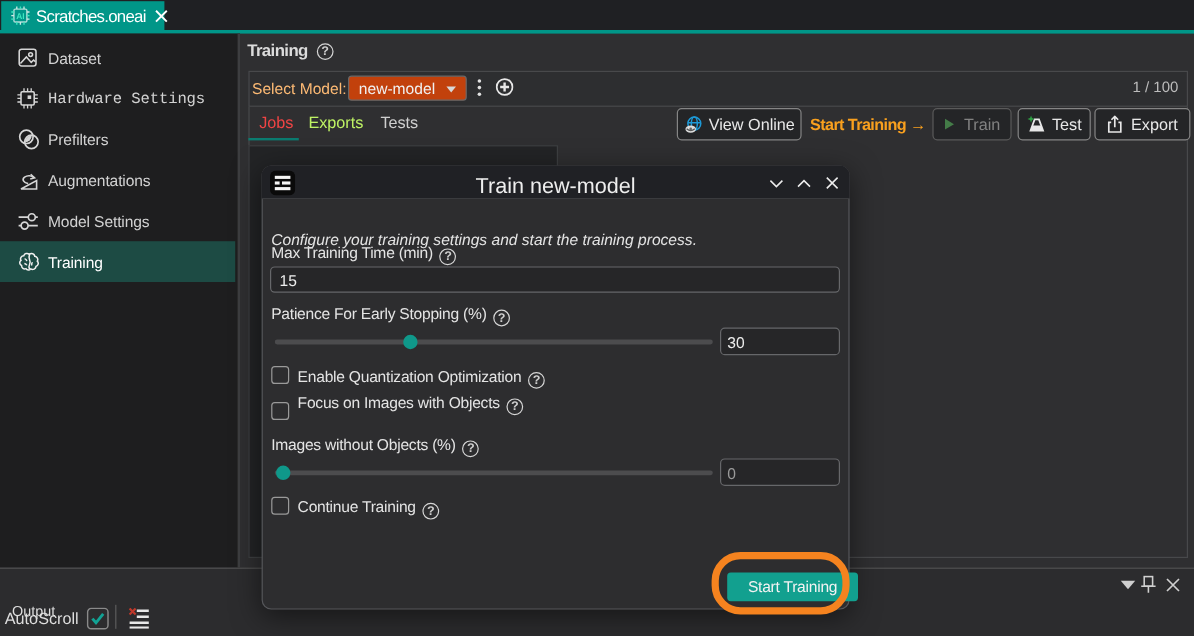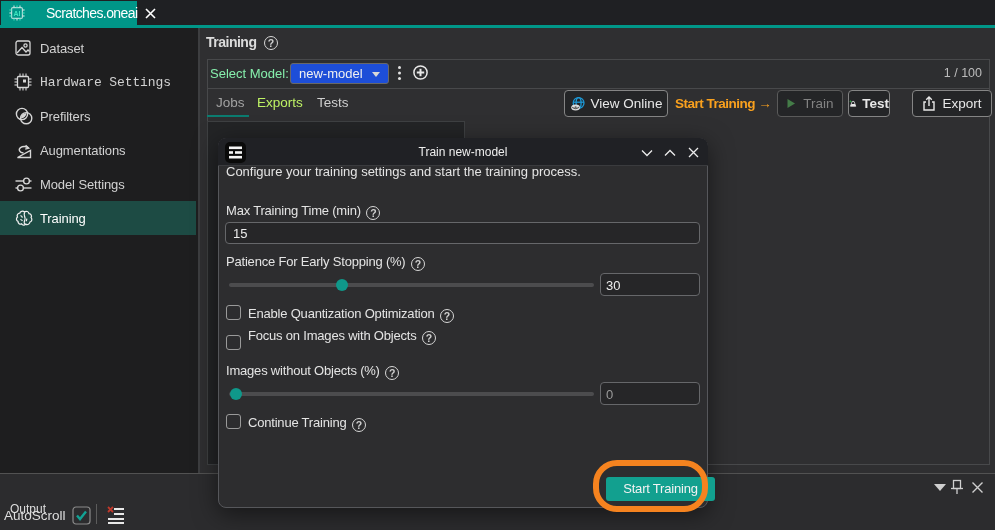--- a/index.html
+++ b/index.html
@@ -3,35 +3,35 @@
 <meta charset="utf-8">
 <style>
 * { margin:0; padding:0; box-sizing:border-box; }
 html,body { width:995px; height:530px; overflow:hidden; background:#2f2f31; font-family:"Liberation Sans", sans-serif; }
 .abs { position:absolute; }
 
 
 #tabbar { position:absolute; left:0; top:0; width:995px; height:25px; background:#1f2023; }
 #tab { position:absolute; left:1px; top:1px; width:136px; height:24px; background:#009688; display:flex; align-items:center; }
 #tab .ticon { margin-left:7px; flex-shrink:0; }
-#tab .tname { color:#fff; font-size:14px; margin-left:20px; letter-spacing:-0.6px; white-space:nowrap; }
+#tab .tname { color:#fff; font-size:14px; margin-left:4px; letter-spacing:-0.6px; white-space:nowrap; }
 #tealline { position:absolute; left:0; top:25px; width:995px; height:2.5px; background:#009688; }
 
 
 #sidebar { position:absolute; left:0; top:28px; width:200px; height:445px; background:#1e1e1f; border-right:2px solid #3d3e40; }
 .sitem { position:absolute; left:0; width:196px; height:34px; display:flex; align-items:center; color:#d2d2d2; font-size:13px; letter-spacing:-0.1px; }
 .sitem svg { position:absolute; left:14px; }
 .sitem .slbl { position:absolute; left:40px; }
 .sitem.sel { background:#1d4b44; color:#fff; }
 
 
 #mainhdr { position:absolute; left:206px; top:34px; color:#dcdcdc; font-size:14px; font-weight:bold; letter-spacing:-0.5px; }
 #panelA { position:absolute; left:207px; top:59px; width:783px; height:30px; border:1px solid #48494b; background:#2d2e30; }
-#selmodlbl { position:absolute; left:210px; top:66px; color:#86efac; font-size:13px;text-align:right; }
-#dropdown { position:absolute; left:290px; top:63px; width:99px; height:21px; background:#1d4ed8; border:1px solid #686868; border-radius:3px; color:#f0f0f0; font-size:13px; }
+#selmodlbl { position:absolute; left:210px; top:66px; color:#fdba74; font-size:13px;text-align:right; }
+#dropdown { position:absolute; left:290px; top:63px; width:99px; height:21px; background:#c2410c; border:1px solid #686868; border-radius:3px; color:#f0f0f0; font-size:13px; }
 #dropdown .dtext { position:absolute; left:8px; top:2px; }
 #dropdown .darr { position:absolute; right:8px; top:8px; width:0; height:0; border-left:4.5px solid transparent; border-right:4.5px solid transparent; border-top:5px solid #d8d8d8; }
 #dots { position:absolute; left:397.5px; top:66px; width:3.4px; height:3.4px; background:#e2e2e2; border-radius:50%; box-shadow:0 5.5px 0 #e2e2e2, 0 11px 0 #e2e2e2; }
 #count { position:absolute; right:13px; top:66px; color:#bcbcbc; font-size:12.5px; }
 
 
 .mtab { position:absolute; top:95px; color:#e0e0e0; font-size:13.5px; }
 #jobsline { position:absolute; left:207px; top:115px; width:42px; height:2px; background:#0b7c70; }
 
 
@@ -43,21 +43,21 @@
 #panelB { position:absolute; left:207px; top:89px; width:783px; height:376px; border:1px solid #48494b; border-top:none; background:transparent; }
 
 
 #output { position:absolute; left:0; top:473px; width:995px; height:57px; background:#2c2c2e; border-top:1px solid #525252; }
 #outlbl { position:absolute; left:10px; top:502px; color:#dedede; font-size:12px; }
 #autoscroll { position:absolute; left:4px; top:508px; color:#dedede; font-size:13.5px; }
 
 
 #dialog { position:absolute; left:218px; top:138px; width:490px; height:370px; background:#2d2d2f; border:1px solid #56575b; border-radius:8px; box-shadow:0 6px 24px rgba(0,0,0,0.5); }
 #dtitle { position:absolute; left:218px; top:138px; width:490px; height:28px; background:#202125; border-radius:8px 8px 0 0; border-bottom:1px solid #3a3b3e; }
-#dtitletxt { position:absolute; left:218px; top:145px; width:490px; text-align:center; color:#eee; font-size:12px; }
+#dtitletxt { position:absolute; left:218px; top:145px; width:490px; text-align:center; color:#eee; font-size:18px; }
 .dctl { position:absolute; top:146px; color:#e8e8e8; font-size:13px; }
 .dlbl { position:absolute; color:#e4e4e4; font-size:13px; letter-spacing:-0.2px; }
 .dinput { position:absolute; background:#262628; border:1px solid #66676a; border-radius:4px; color:#ececec; font-size:13px; }
 .qm { display:inline-block; width:14px; height:14px; border:1.5px solid #d6d6d6; border-radius:50%; color:#cfcfcf; font-size:10.5px; text-align:center; line-height:13px; font-weight:bold; vertical-align:-2px; margin-left:2px; }
 .cb { position:absolute; width:15px; height:15px; border:1px solid #9a9a9a; border-radius:3px; background:transparent; }
 .track { position:absolute; height:3.5px; background:#4c4c4e; border-radius:2px; }
 .knob { position:absolute; width:12px; height:12px; border-radius:50%; background:#0f988a; }
 #startbtn { position:absolute; left:606px; top:477px; width:109px; height:24px; background:#12a08f; border-radius:3px; color:#f2f2f2; font-size:13px; letter-spacing:-0.2px; text-align:center; line-height:24px; }
 #ring { position:absolute; left:593px; top:460px; width:115px; height:52px; border:6px solid #f5831f; border-radius:24px; }
 </style>
@@ -164,21 +164,21 @@
     <span class="darr"></span>
   </div>
 <div id="dots"></div>
 <svg class="abs" style="left:413px;top:65px;" width="15" height="15" viewBox="0 0 15 15">
   <circle cx="7.5" cy="7.5" r="6.6" fill="none" stroke="#e8e8e8" stroke-width="1.5"></circle>
   <line x1="7.5" y1="3.8" x2="7.5" y2="11.2" stroke="#e8e8e8" stroke-width="2"></line>
   <line x1="3.8" y1="7.5" x2="11.2" y2="7.5" stroke="#e8e8e8" stroke-width="2"></line>
 </svg>
 <div id="count">1 / 100</div>
 
-<div class="mtab" style="left:216px;color:#a3a3a3;">Jobs</div>
+<div class="mtab" style="left:216px;color:#ef4444;">Jobs</div>
 <div class="mtab" style="left:257px;color:#bef264;">Exports</div>
 <div class="mtab" style="left:317px;color:#cfcfcf;">Tests</div>
 <div id="jobsline"></div>
 <div id="tablep"></div>
 
 <div class="btn" style="left:564px; width:104px;">
   <svg width="16" height="16" viewBox="0 0 16 16" style="margin-right:5px;">
     <g fill="none" stroke="#1d9ad8" stroke-width="1.25">
       <circle cx="8.6" cy="7" r="5.4"></circle>
       <ellipse cx="8.6" cy="7" rx="2.5" ry="5.4"></ellipse>
@@ -190,21 +190,21 @@
   </svg>
   View Online
 </div>
 <div class="abs" style="left:675px;top:96px;color:#f9a01e;font-size:13.5px;font-weight:bold;letter-spacing:-0.5px;">Start Training →</div>
 <div class="btn dis" style="left:777px; width:66px;">
   <svg width="10" height="11" viewBox="0 0 10 11" style="margin-right:7px;">
       <path d="M1.5 1 L9 5.5 L1.5 10 Z" fill="#447c48"></path>
     </svg>
   Train
 </div>
-<div class="btn" style="left:848px; width:42px;font-weight:bold;">
+<div class="btn" style="left:848px; width:61px;">
   <svg width="16" height="15" viewBox="0 0 16 15" style="margin-right:5px;">
     <path d="M6.2 3.5 L9.8 3.5 L13.2 12.8 L2.8 12.8 Z" fill="none" stroke="#e8e8e8" stroke-width="1.5"></path>
     <path d="M4.6 8.6 L11.4 8.6 L13.2 12.8 L2.8 12.8 Z" fill="#e8e8e8"></path>
     <path d="M3.2 0.2 L4 2.4 L6.2 3.2 L4 4 L3.2 6.2 L2.4 4 L0.2 3.2 L2.4 2.4 Z" fill="#2ea043"></path>
   </svg>
   Test
 </div>
 <div class="btn" style="left:912px; width:80px;text-align:center;">
   <svg width="14" height="15" viewBox="0 0 14 15" style="margin-right:6px;" fill="none" stroke="#e8e8e8" stroke-width="1.4">
     <path d="M4 6 L2 6 L2 14 L12 14 L12 6 L10 6"></path>
@@ -258,21 +258,21 @@
 <svg class="dctl" style="left:641px;top:149px;" width="12" height="8" viewBox="0 0 12 8" fill="none" stroke="#ececec" stroke-width="1.3">
     <path d="M1 1.5 L6 6.5 L11 1.5"></path>
   </svg>
 <svg class="dctl" style="left:664px;top:149px;" width="12" height="8" viewBox="0 0 12 8" fill="none" stroke="#ececec" stroke-width="1.3">
     <path d="M1 6.5 L6 1.5 L11 6.5"></path>
   </svg>
 <svg class="dctl" style="left:688px;top:147px;" width="11" height="11" viewBox="0 0 11 11" fill="none" stroke="#ececec" stroke-width="1.3">
     <path d="M1 1 L10 10 M10 1 L1 10"></path>
   </svg>
 
-<div class="dlbl" style="left:226px;top:164px;letter-spacing:0;">Configure your training settings and start the training process.</div>
+<div class="dlbl" style="left:226px;top:192px;letter-spacing:0;font-style:italic;">Configure your training settings and start the training process.</div>
 <div class="dlbl" style="left:226px;top:203px;">Max Training Time (min) <span class="qm">?</span></div>
 <div class="dinput" style="left:225px;top:222px;width:475px;height:22px;">
     <span style="position:absolute;left:7px;top:3px;">15</span>
   </div>
 <div class="dlbl" style="left:226px;top:254px;">Patience For Early Stopping (%) <span class="qm">?</span></div>
 <div class="track" style="left:229px;top:283px;width:365px;"></div>
 <div class="knob" style="left:335.5px;top:278.5px;"></div>
 <div class="dinput" style="left:600px;top:273px;width:100px;height:23px;">
     <span style="position:absolute;left:5px;top:4px;">30</span>
   </div>

